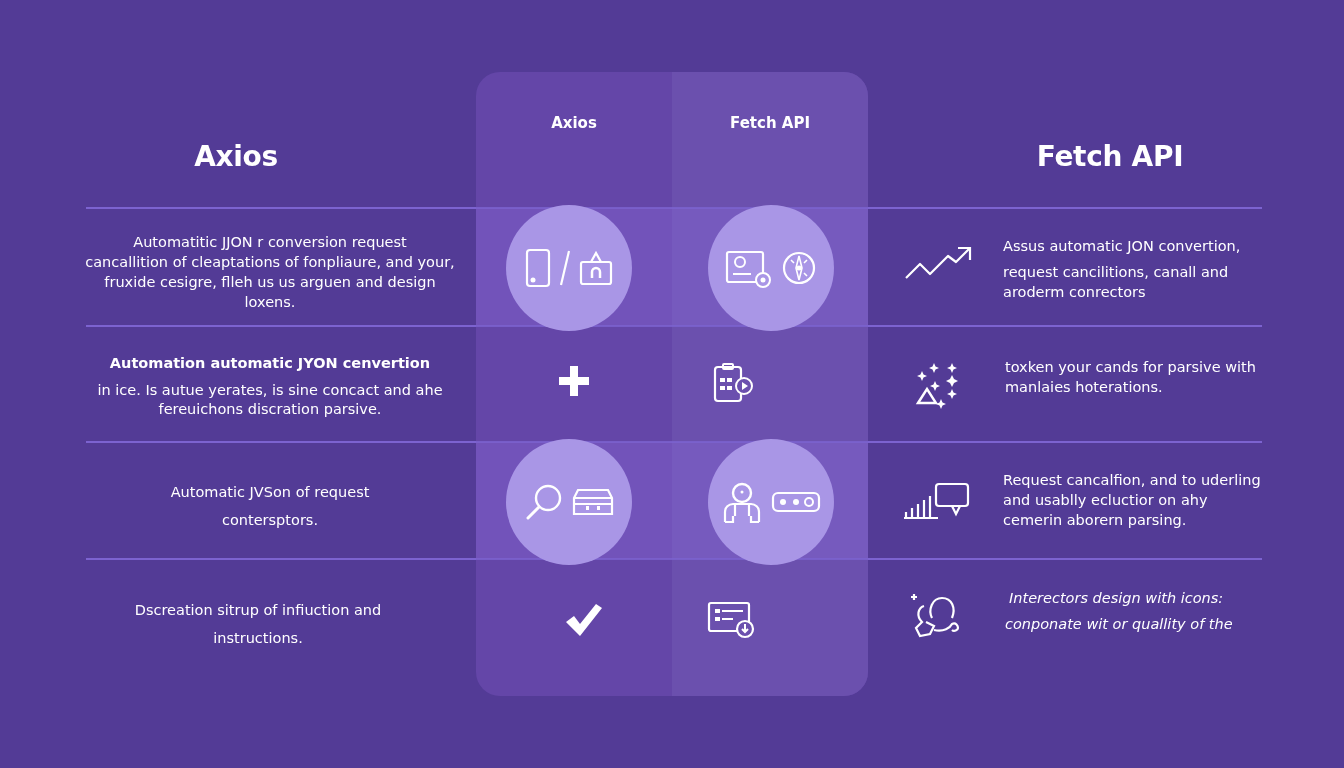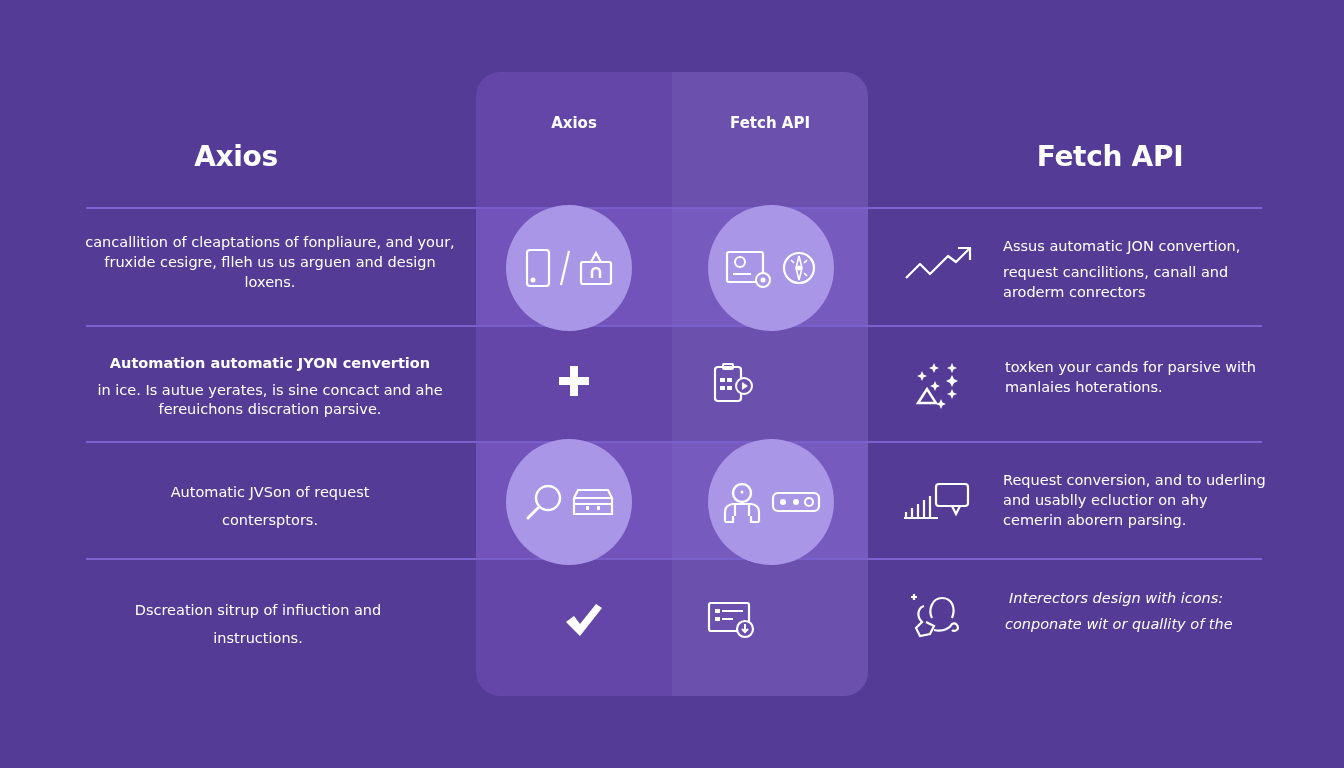--- a/index.html
+++ b/index.html
@@ -210,20 +210,21 @@
           <line x1="15" y1="11" x2="36" y2="11" stroke="#fff" stroke-width="2"></line>
           <rect x="8" y="17" width="5" height="4" fill="#fff"></rect>
           <line x1="15" y1="19" x2="26" y2="19" stroke="#fff" stroke-width="2"></line>
           <circle cx="38" cy="29" r="8" fill="#6b50ae" stroke="#fff" stroke-width="2.2"></circle>
           <path d="M38 24 v7 M35 29 l3 3 l3 -3" stroke="#fff" stroke-width="2" fill="none"></path>
         </svg>
     </div>
   </div>
 
   <div class="desc left" style="top:232px;">
+    <span class="line">Automatitic JJON r conversion request</span>
     <span class="line">cancallition of cleaptations of fonpliaure, and your,</span>
     <span class="line">fruxide cesigre, flleh us us arguen and design</span>
     <span class="line">loxens.</span>
   </div>
   <div class="desc left" style="top:354px; line-height:19px;">
     <span class="line" style="margin-bottom:8px;font-weight:bold;">Automation automatic JYON cenvertion</span>
     <span class="line">in ice. Is autue yerates, is sine concact and ahe</span>
     <span class="line">fereuichons discration parsive.</span>
   </div>
   <div class="desc left" style="top:478px; line-height:28px; left:70px;">
@@ -279,21 +280,21 @@
   <div class="desc right" style="top:236px; left:1003px;">
     <span class="line" style="margin-bottom:6px;">Assus automatic JON convertion,</span>
     <span class="line">request cancilitions, canall and</span>
     <span class="line">aroderm conrectors</span>
   </div>
   <div class="desc right" style="top:357px; left:1005px;">
     <span class="line">toxken your cands for parsive with</span>
     <span class="line">manlaies hoterations.</span>
   </div>
   <div class="desc right" style="top:470px; left:1003px;">
-    <span class="line">Request conversion, and to uderling</span>
+    <span class="line">Request cancalfion, and to uderling</span>
     <span class="line">and usablly ecluctior on ahy</span>
     <span class="line">cemerin aborern parsing.</span>
   </div>
   <div class="desc right" style="top:588px; left:1005px;font-style:italic;">
     <span class="line" style="margin-left:4px; margin-bottom:6px;">Interectors design with icons:</span>
     <span class="line">conponate wit or quallity of the</span>
   </div>
 
 </div>
 

